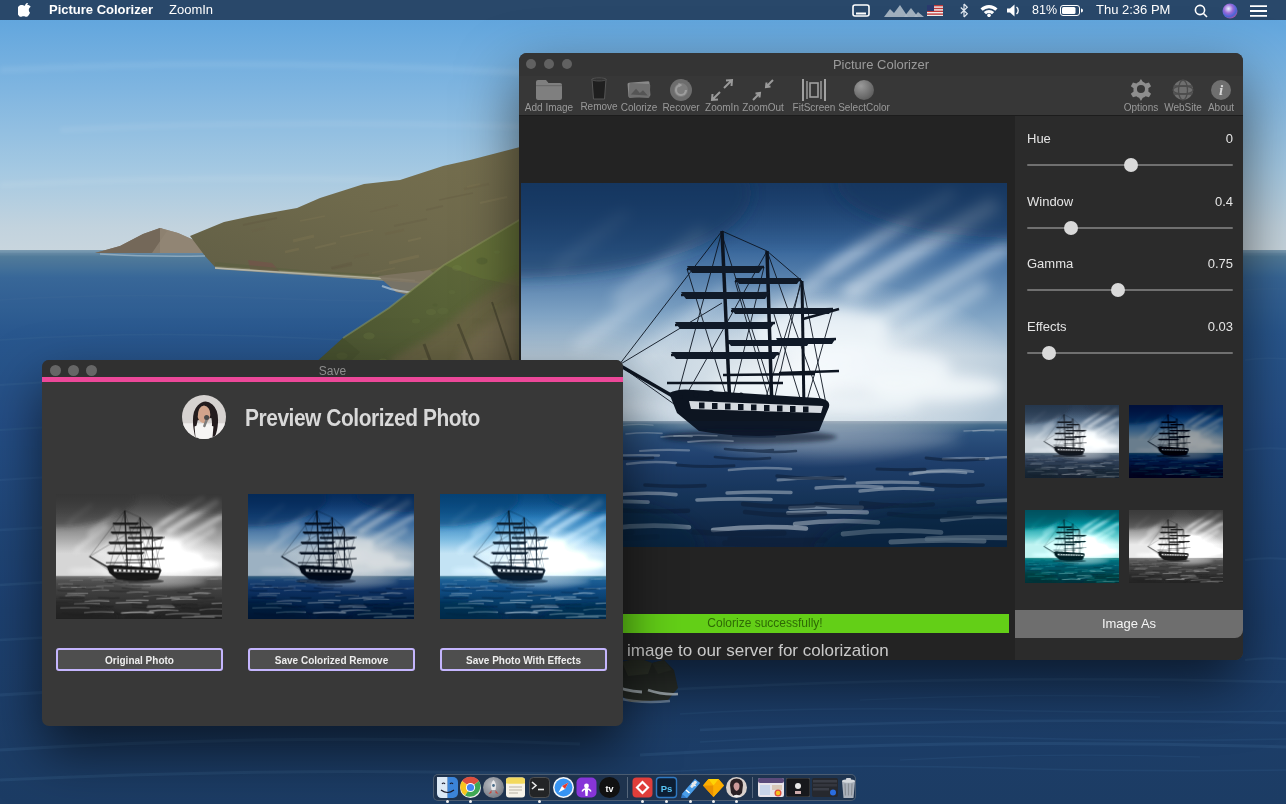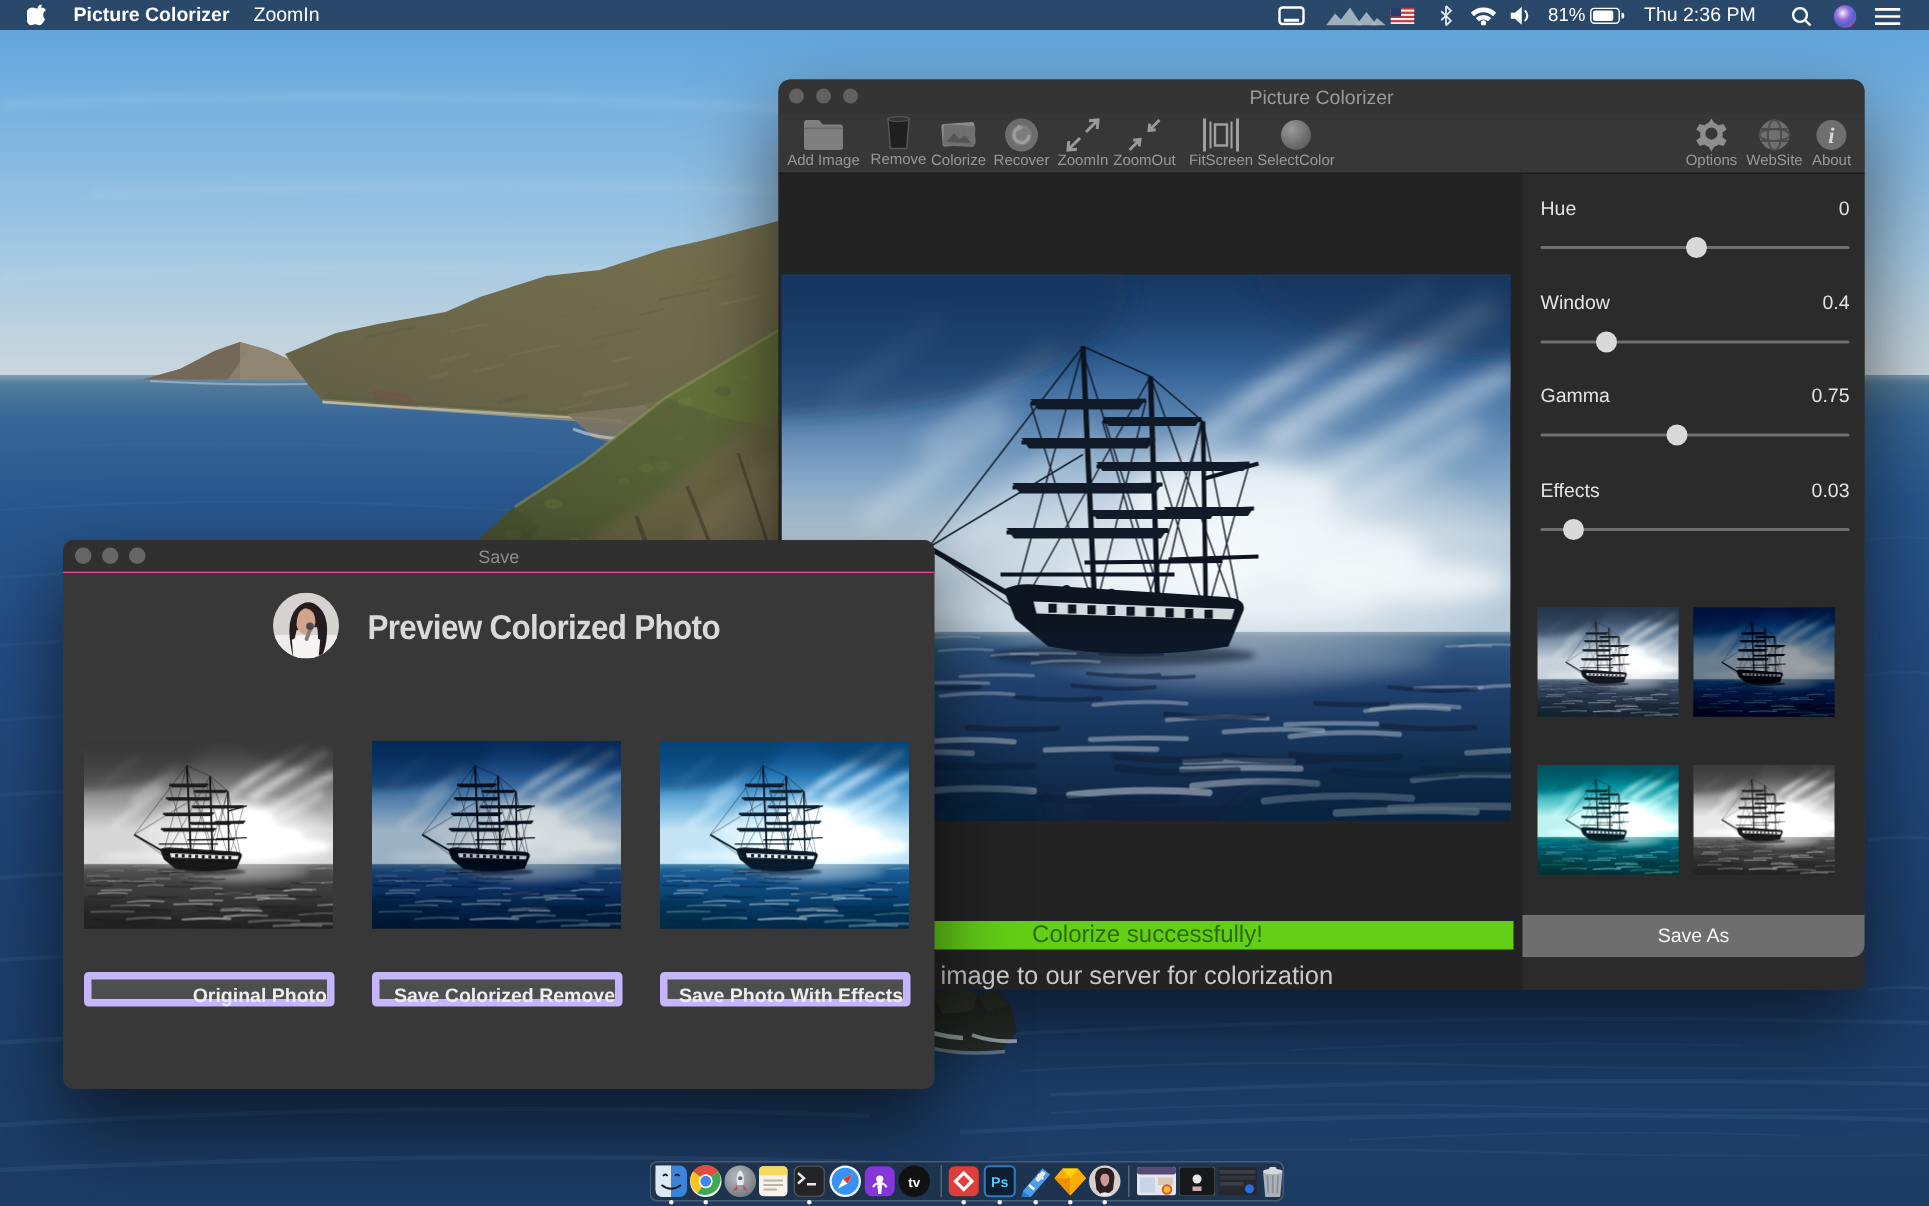--- a/index.html
+++ b/index.html
@@ -14,29 +14,29 @@
 .tbi svg{display:block;margin:0 auto}
 #content{position:absolute;left:0;top:63px;width:496px;height:544px;background:#232323;border-radius:0 0 0 8px}
 #rpanel{position:absolute;left:496px;top:63px;width:228px;height:544px;background:#2b2b2b;border-radius:0 0 8px 0}
 .slab{position:absolute;color:#e4e4e4;font-size:13px}
 .sval{position:absolute;color:#e4e4e4;font-size:13px;text-align:right;right:10px}
 .track{position:absolute;left:12px;width:206px;height:2px;background:#707070;border-radius:1px}
 .knob{position:absolute;width:14px;height:14px;border-radius:50%;background:#d9d9d9;top:-6px}
 .rthumb{position:absolute;width:94px;height:73px;overflow:hidden}
 .rthumb svg{width:94px;height:73px;display:block}
 #saveas{position:absolute;left:0px;top:494px;width:228px;height:28px;background:#6e6e6e;color:#f5f5f5;font-size:13px;text-align:center;line-height:27px;border-radius:0 0 8px 0}
-#greenbar{position:absolute;left:2px;top:561px;width:488px;height:19px;background:#63cf17;color:#2e6a05;font-size:16px;text-align:center;line-height:19px}
+#greenbar{position:absolute;left:2px;top:561px;width:488px;height:19px;background:#63cf17;color:#2e6a05;font-size:12px;text-align:center;line-height:19px}
 #stattext{position:absolute;left:108px;top:588px;color:#c9c9c9;font-size:17px}
 #mainimg{position:absolute;left:2px;top:67px;width:486px;height:364px}
 #mainimg svg{width:486px;height:364px;display:block}
 #dlg{position:absolute;left:42px;top:360px;width:581px;height:366px;background:#383838;border-radius:7px;box-shadow:0 25px 55px rgba(0,0,0,.6)}
-#dtitle{position:absolute;left:0;top:0;width:581px;height:22px;background:#303030;border-radius:7px 7px 0 0;border-bottom:1px solid #ec4899}
+#dtitle{position:absolute;left:0;top:0;width:581px;height:22px;background:#303030;border-radius:7px 7px 0 0;border-bottom:5px solid #ec4899}
 .dthumb{position:absolute;width:166px;height:125px;overflow:hidden}
 .dthumb svg{width:166px;height:125px;display:block}
-.dbtn{position:absolute;width:167px;height:23px;background:#4e4e4e;border:5px solid #c4b5fd;border-radius:3px;color:#ededed;font-size:13px;font-weight:bold;text-align:right;line-height:21px}
+.dbtn{position:absolute;width:167px;height:23px;background:#4e4e4e;border:2px solid #c4b5fd;border-radius:3px;color:#ededed;font-size:10px;font-weight:bold;text-align:center;line-height:21px}
 #dock{position:absolute;left:433px;top:774px;width:423px;height:27px;background:rgba(32,48,70,.72);border:1px solid rgba(255,255,255,.2);border-radius:5px}
 .dicon{position:absolute;top:1px}
 .f-main{filter:none}
 .f-rt1{filter:saturate(.5) brightness(1.05)}
 .f-rt2{filter:brightness(.62) saturate(1.4) contrast(1.2)}
 .f-rt3{filter:hue-rotate(-35deg) saturate(1.5) brightness(1.17)}
 .f-rt4{filter:grayscale(1) brightness(1.18)}
 .f-d1{filter:grayscale(1) brightness(1.08)}
 .f-d2{filter:saturate(1.2) brightness(.86) contrast(1.08)}
 .f-d3{filter:saturate(1.3) brightness(1.12) hue-rotate(-8deg)}
@@ -627,21 +627,21 @@
    <div class="rthumb" style="left:10px;top:394px">
         <svg viewBox="0 0 486 364" preserveAspectRatio="none" class="f-rt3">
           <use href="#shipS"></use>
         </svg>
       </div>
    <div class="rthumb" style="left:114px;top:394px">
         <svg viewBox="0 0 486 364" preserveAspectRatio="none" class="f-rt4">
           <use href="#shipS"></use>
         </svg>
       </div>
-   <div id="saveas">Save As</div>
+   <div id="saveas">Image As</div>
   </div>
   <div id="greenbar">Colorize successfully!</div>
   <div id="stattext">image to our server for colorization</div>
 </div>
 
 <div id="dlg">
   <div id="dtitle">
     <div class="dot" style="width:11px;height:11px;background:#666;left:8px;top:5px"></div>
     <div class="dot" style="width:11px;height:11px;background:#666;left:26px;top:5px"></div>
     <div class="dot" style="width:11px;height:11px;background:#666;left:44px;top:5px"></div>

